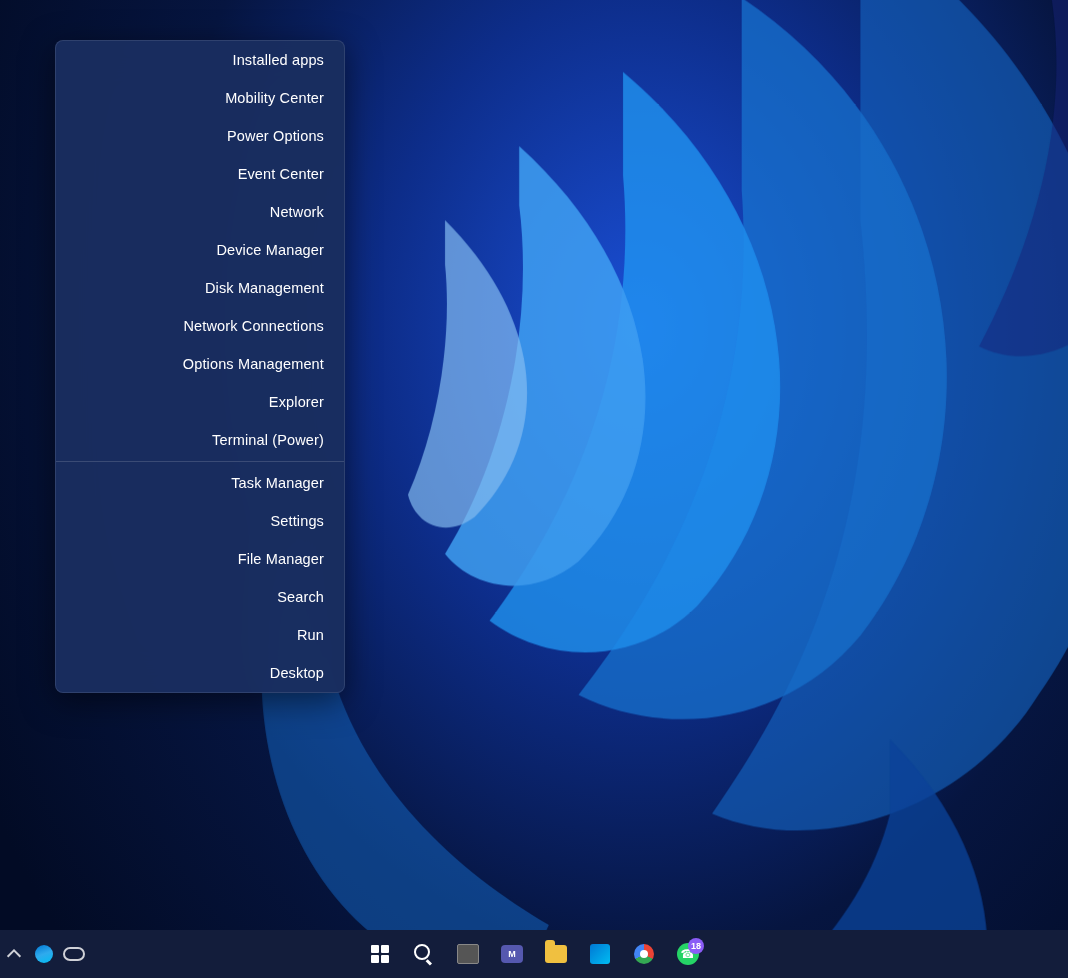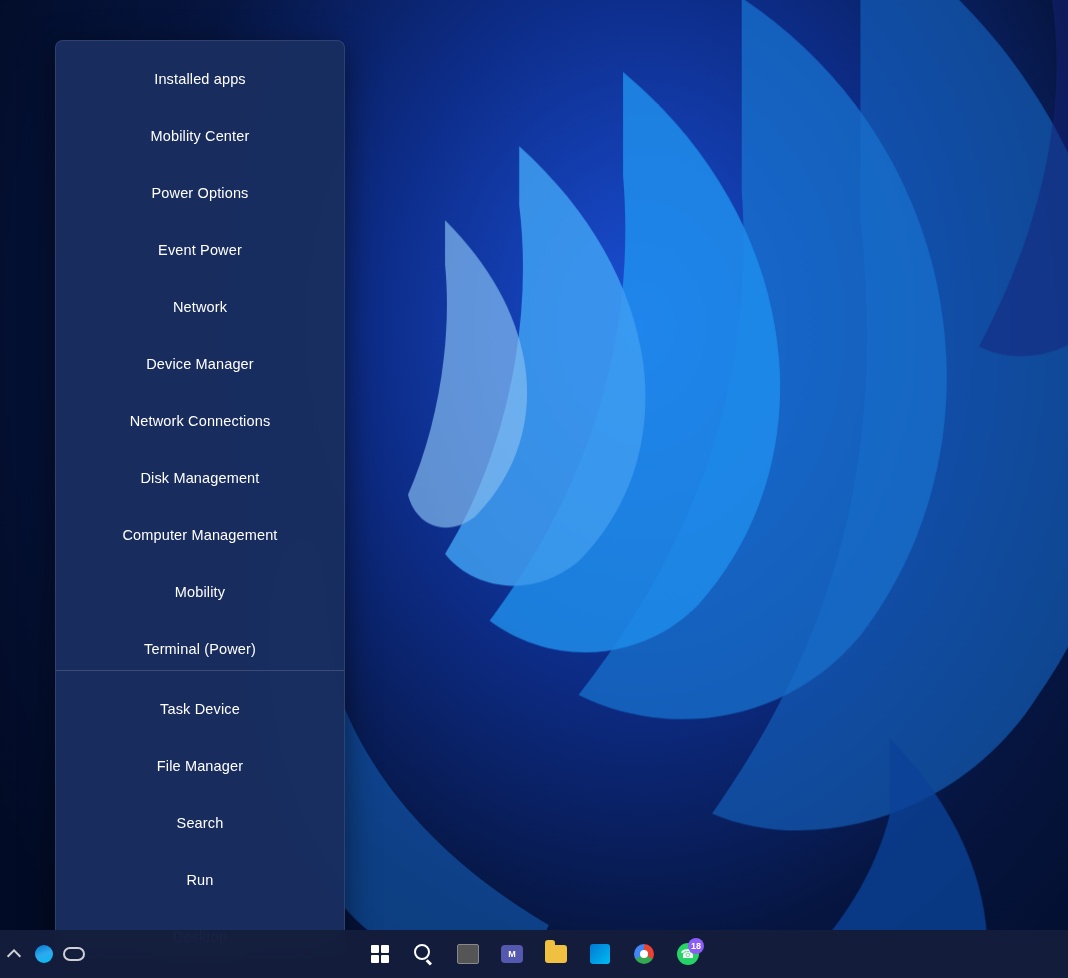--- a/index.html
+++ b/index.html
@@ -43,29 +43,28 @@
       border-radius: 8px;
       border: 1px solid rgba(255,255,255,0.1);
       overflow: hidden;
       box-shadow: 0 8px 32px rgba(0,0,0,0.5);
       z-index: 100;
     }
 
     .menu-item {
       display: flex;
       align-items: center;
-      justify-content: center;
+      justify-content: flex-end;
       padding: 11px 20px;
       color: #ffffff;
       font-size: 14.5px;
       font-weight: 400;
       cursor: pointer;
       transition: background 0.1s;
       letter-spacing: 0.01em;
-      margin-top: 19px;
     }
 
     .menu-item .chevron {
       font-size: 12px;
       color: rgba(255,255,255,0.7);
     }
 
     .menu-divider {
       height: 1px;
       background: rgba(255,255,255,0.15);
@@ -258,46 +257,49 @@
 <div class="menu-item">
       <span>Installed apps</span>
     </div>
     <div class="menu-item">
       <span>Mobility Center</span>
     </div>
     <div class="menu-item">
       <span>Power Options</span>
     </div>
     <div class="menu-item">
-      <span>Event Power</span>
+      <span>Event Center</span>
     </div>
     <div class="menu-item">
       <span>Network</span>
     </div>
     <div class="menu-item">
       <span>Device Manager</span>
     </div>
     <div class="menu-item">
+      <span>Disk Management</span>
+    </div>
+    <div class="menu-item">
       <span>Network Connections</span>
     </div>
     <div class="menu-item">
-      <span>Disk Management</span>
-    </div>
-    <div class="menu-item">
-      <span>Computer Management</span>
-    </div>
-    <div class="menu-item">
-      <span>Mobility</span>
+      <span>Options Management</span>
+    </div>
+    <div class="menu-item">
+      <span>Explorer</span>
     </div>
     <div class="menu-item">
       <span>Terminal (Power)</span>
     </div>
     <div class="menu-divider"></div>
     <div class="menu-item">
-      <span>Task Device</span>
+      <span>Task Manager</span>
+    </div>
+    <div class="menu-item">
+      <span>Settings</span>
     </div>
     <div class="menu-item">
       <span>File Manager</span>
     </div>
     <div class="menu-item">
       <span>Search</span>
     </div>
     <div class="menu-item">
       <span>Run</span>
     </div>

